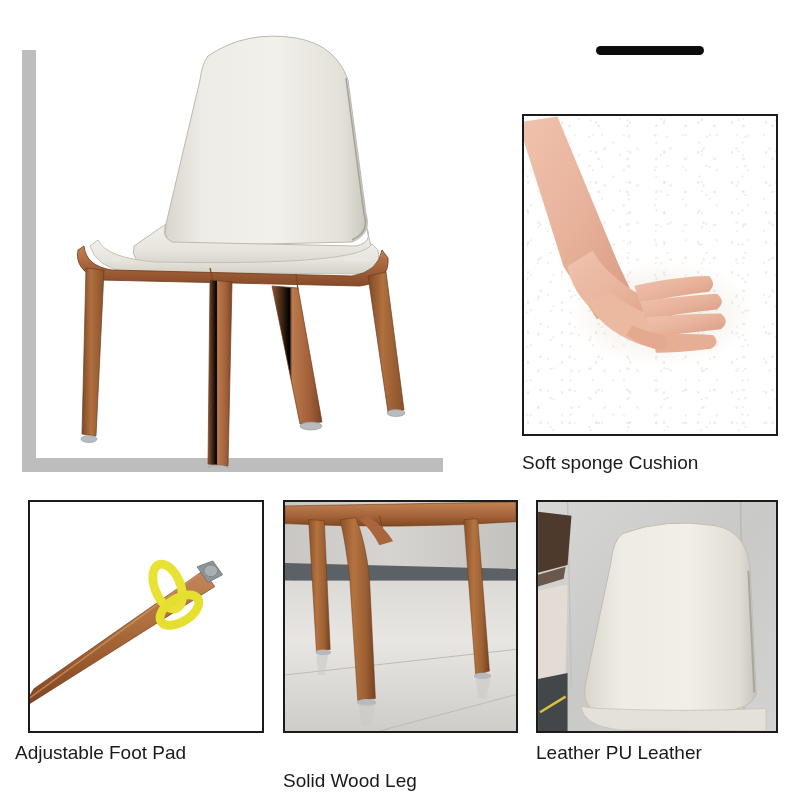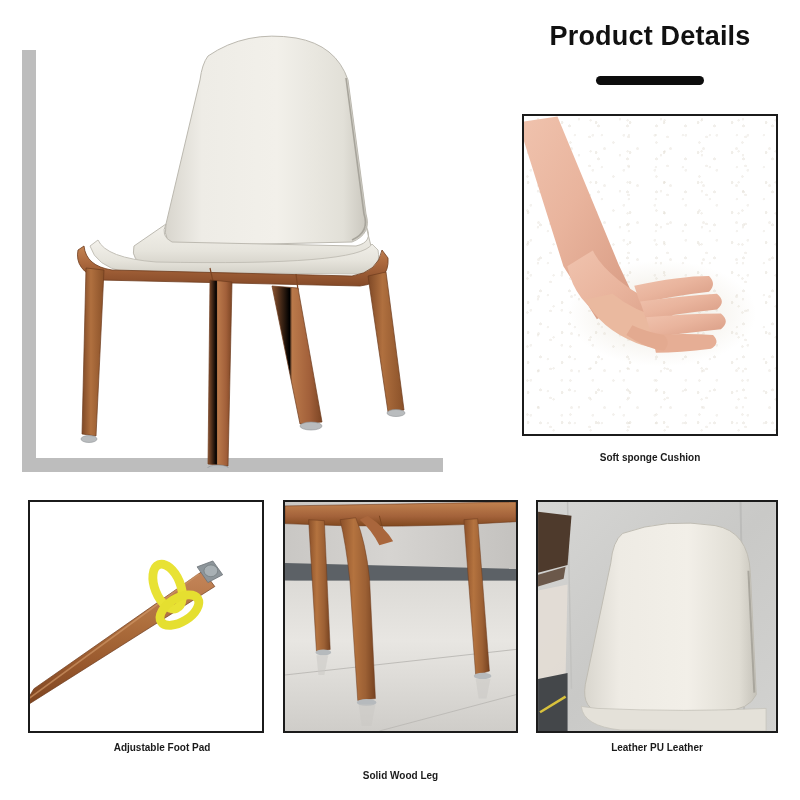--- a/index.html
+++ b/index.html
@@ -45,25 +45,23 @@
 
   
   .photo-frame {
     position:absolute;
     border:2px solid #1b1b1b;
     overflow:hidden;
     background:#fff;
   }
   .caption {
     position:absolute;
-    text-align:center;
-    font-size:10px;
+    font-size:19px;
     color:#1a1a1a;
     line-height:1.2;
-    font-weight:bold;
   }
 
   
   #frame-sponge { left:522px; top:114px; width:256px; height:322px; }
   #cap-sponge   { left:522px; top:452px; width:256px; }
   .foam-bg {
     position:absolute; inset:0;
     background:
       radial-gradient(ellipse 55% 40% at 72% 62%, rgba(206,196,178,.55) 0%, rgba(206,196,178,0) 68%),
       radial-gradient(ellipse 80% 70% at 20% 18%, rgba(255,255,252,1) 0%, rgba(246,243,233,1) 60%),
@@ -80,21 +78,21 @@
       radial-gradient(circle at 22% 55%, rgba(196,186,166,.35) 0 1.2px, transparent 1.6px),
       radial-gradient(circle at 68% 72%, rgba(196,186,166,.4) 0 1.1px, transparent 1.5px),
       radial-gradient(circle at 44% 88%, rgba(196,186,166,.4) 0 1.2px, transparent 1.6px),
       radial-gradient(circle at 88% 60%, rgba(196,186,166,.35) 0 1px, transparent 1.4px),
       radial-gradient(circle at 8% 78%,  rgba(196,186,166,.4) 0 1.1px, transparent 1.5px);
     background-size:34px 30px,41px 36px,29px 33px,37px 31px,31px 35px,39px 29px,33px 37px,27px 32px,43px 34px;
   }
 
   
   #frame-footpad { left:28px; top:500px; width:236px; height:233px; }
-  #cap-footpad   { left:44px; top:742px; width:236px; }
+  #cap-footpad   { left:15px; top:742px; width:236px; }
 
   
   #frame-woodleg { left:283px; top:500px; width:235px; height:233px; }
   #cap-woodleg   { left:283px; top:770px; width:235px; }
 
   
   #frame-leather { left:536px; top:500px; width:242px; height:233px; }
   #cap-leather   { left:536px; top:742px; width:242px; }
 </style>
 </head>
@@ -153,21 +151,20 @@
   <ellipse cx="158" cy="451" rx="11" ry="4" fill="#b9bcbe" stroke="#8e9295" stroke-width="0.6"></ellipse>
 
   <path d="M212 268 L238 270 L262 404 L240 406 Z" fill="url(#woodLegG)" stroke="#6d3b1d" stroke-width="0.7"></path>
   <ellipse cx="251" cy="408" rx="11" ry="4" fill="#b9bcbe" stroke="#8e9295" stroke-width="0.6"></ellipse>
 
   <path d="M308 258 L326 254 L344 392 L328 394 Z" fill="url(#woodLegG2)" stroke="#6d3b1d" stroke-width="0.7"></path>
   <ellipse cx="336" cy="395" rx="9" ry="3.5" fill="#b9bcbe" stroke="#8e9295" stroke-width="0.6"></ellipse>
 </svg>
 
 <div id="title-block">
-  <div id="page-title">Product Details</div>
   <div id="title-rule"></div>
 </div>
 
 <div class="photo-frame" id="frame-sponge">
   <div class="foam-bg"></div>
   <div class="foam-speckle"></div>
   <svg viewBox="0 0 256 322" style="position:absolute;inset:0;width:100%;height:100%">
     <defs>
       <linearGradient id="skinG" x1="0" y1="0" x2="1" y2="1">
         <stop offset="0%" stop-color="#f0c3ae"></stop>

